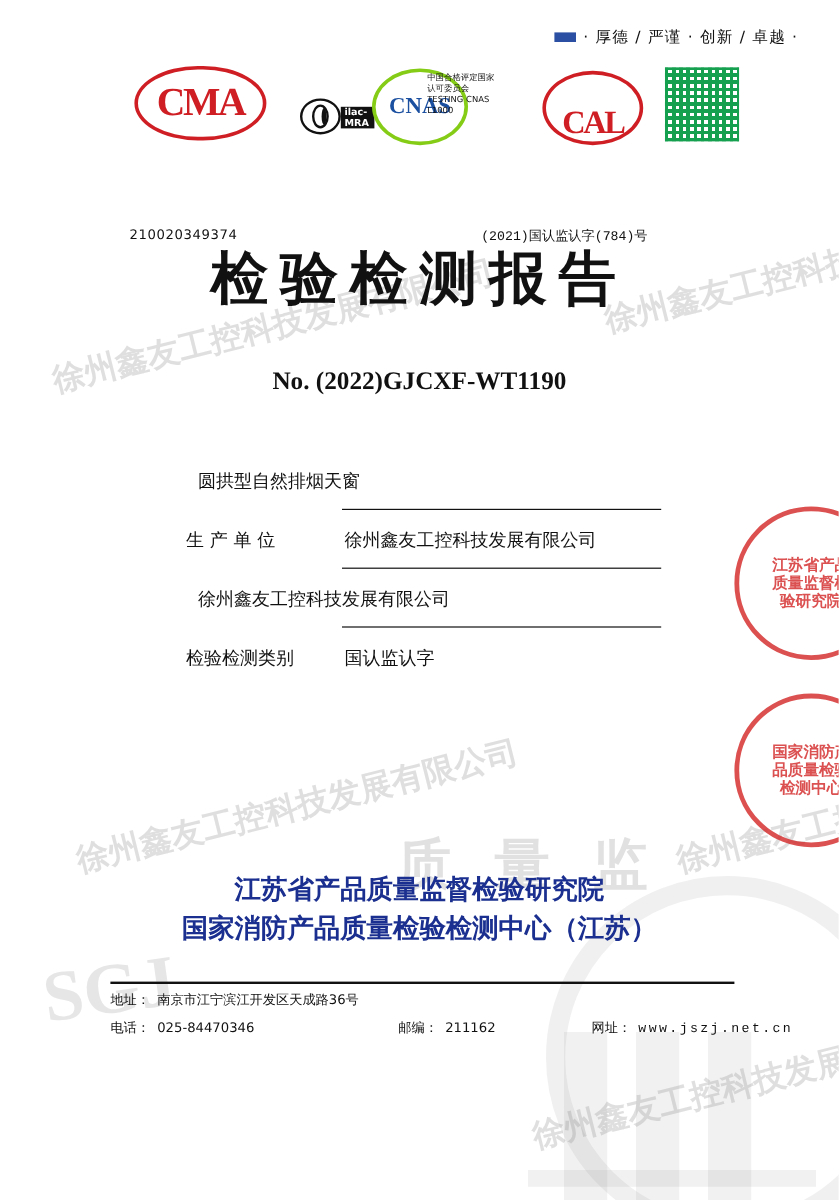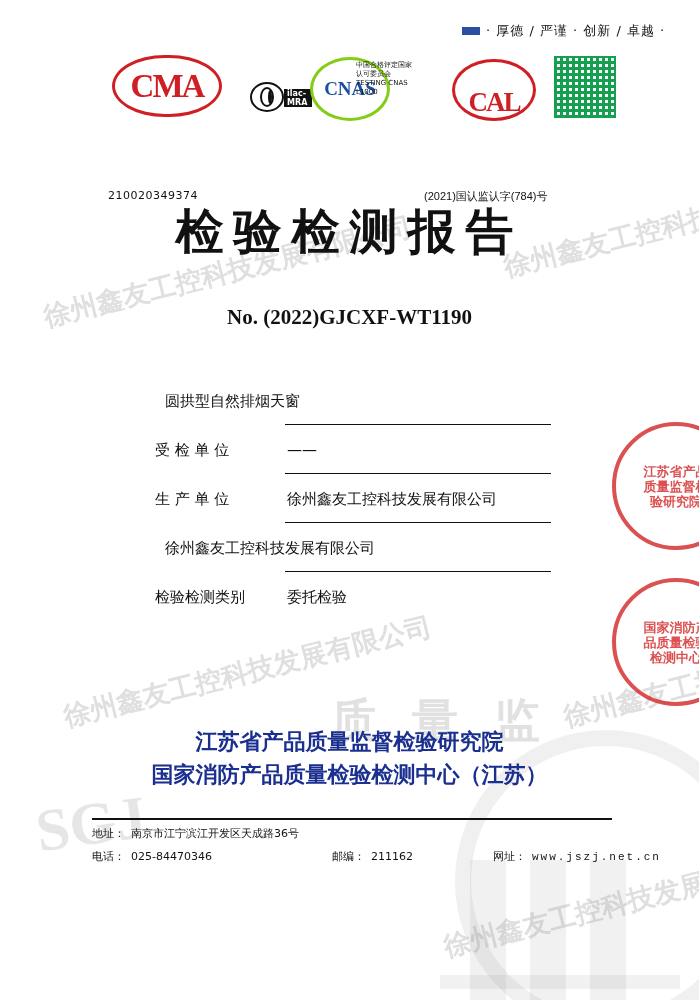--- a/index.html
+++ b/index.html
@@ -187,22 +187,22 @@
     border-radius: 50%;
     display:flex; align-items:flex-end; justify-content:center;
   }
   .cal span {
     font-family: "Liberation Serif", serif;
     font-weight: bold; font-size: 27px; color: #cf1f24;
     letter-spacing: -2px;
   }
   .cal-code {
     position: absolute;
-    left: 424px; top: 134px;
-    font-family: Liberation Sans, sans-serif;
+    left: 401px; top: 134px;
+    font-family: Liberation Mono, monospace;
     font-size: 11px; color: #111;
   }
 
   
   .qr {
     position: absolute;
     left: 553px; top: 0px;
     width: 62px; height: 62px;
     background:
       repeating-linear-gradient(90deg, #15a04f 0 3px, transparent 3px 6px),
@@ -389,40 +389,35 @@
   <div class="title">检验检测报告</div>
   <div class="report-no">No. (2022)GJCXF-WT1190</div>
 
   <div class="info">
 
     <div class="info-row">
       <div class="val">圆拱型自然排烟天窗</div>
       <div class="underline"></div>
     </div>
 
-    <div class="info-row">
-      <div class="lbl">受 检 单 位</div>
-      <div class="val">——</div>
-      <div class="underline"></div>
-    </div>
 
     <div class="info-row">
       <div class="lbl">生 产 单 位</div>
       <div class="val">徐州鑫友工控科技发展有限公司</div>
       <div class="underline"></div>
     </div>
 
     <div class="info-row">
       <div class="val">徐州鑫友工控科技发展有限公司</div>
       <div class="underline"></div>
     </div>
 
     <div class="info-row no-line">
       <div class="lbl tight">检验检测类别</div>
-      <div class="val">委托检验</div>
+      <div class="val">国认监认字</div>
 
     </div>
 
   </div>
 
   <div class="stamp stamp-1">
     <div class="stamp-inner">江苏省产品质量监督检验研究院</div>
   </div>
   <div class="stamp stamp-2">
     <div class="stamp-inner">国家消防产品质量检验检测中心</div>

